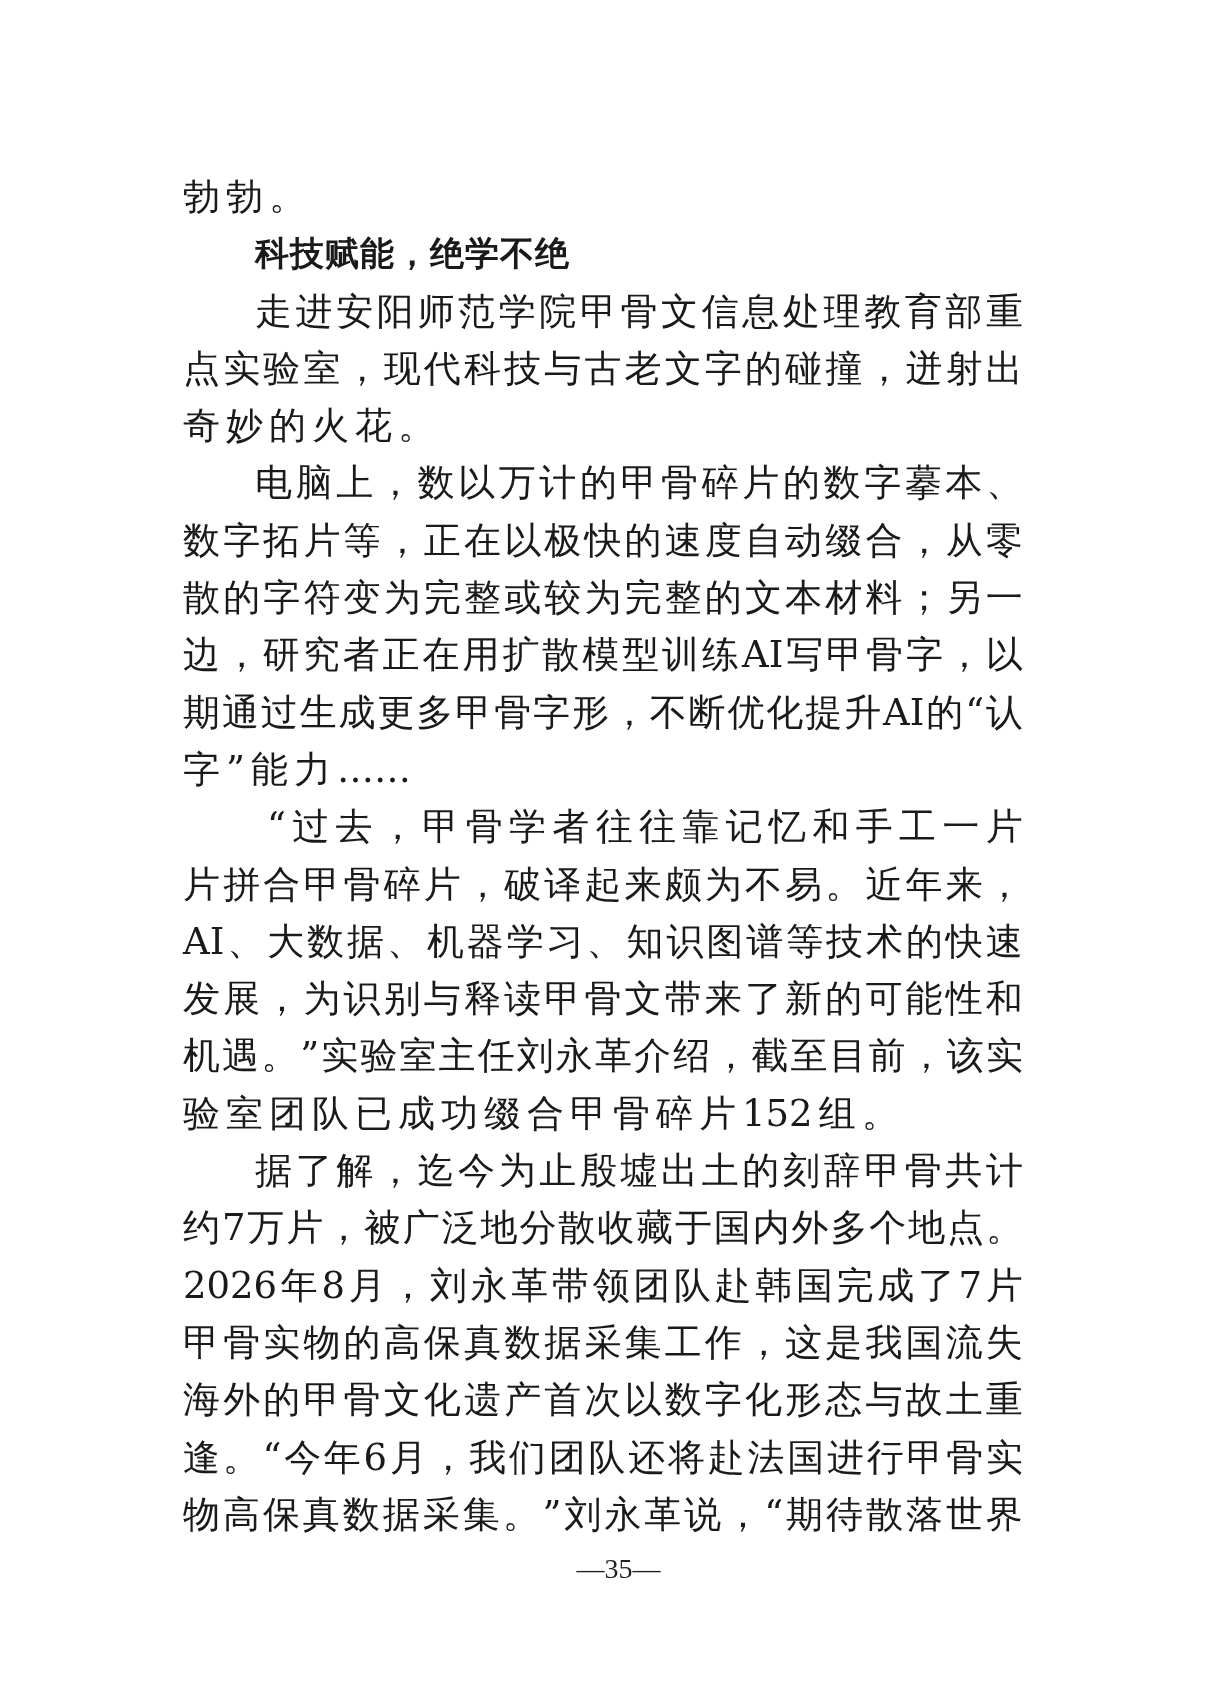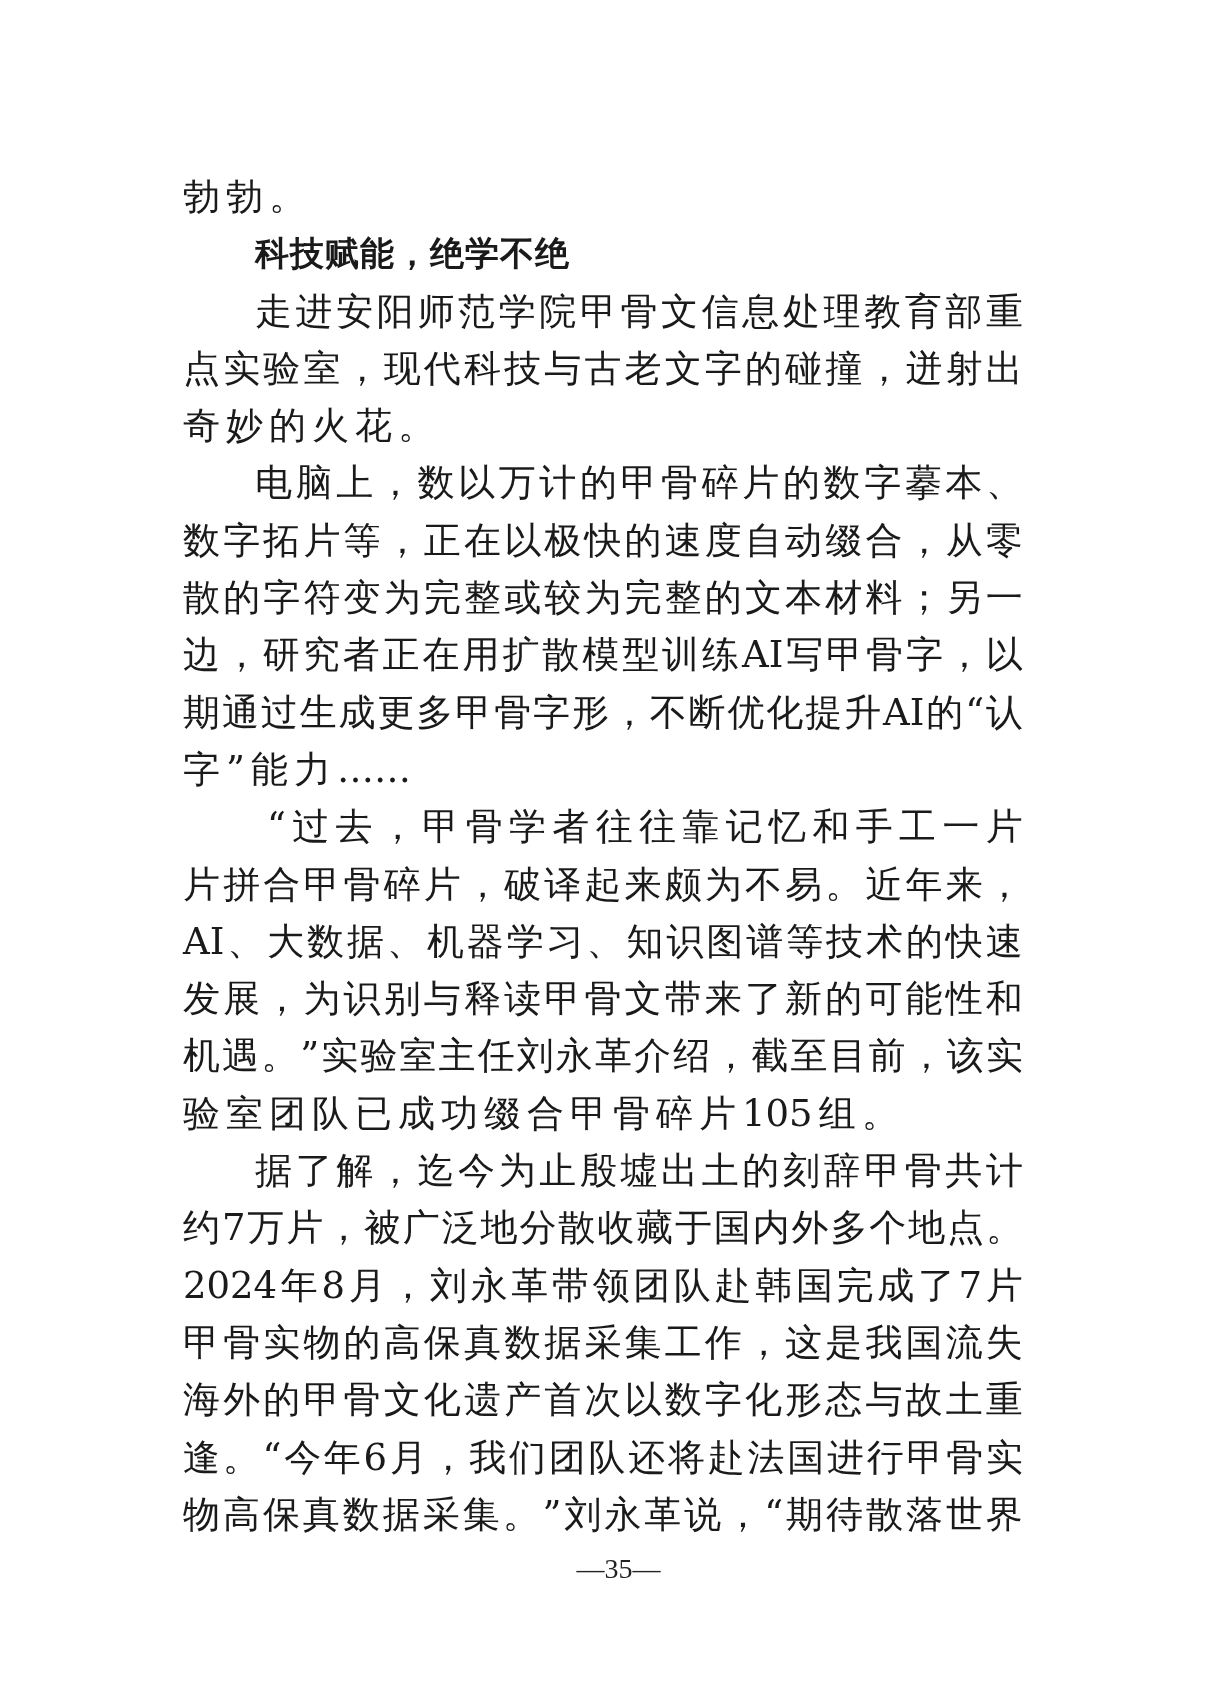--- a/index.html
+++ b/index.html
@@ -376,21 +376,21 @@
         <span class="ch">队</span>
         <span class="ch">已</span>
         <span class="ch">成</span>
         <span class="ch">功</span>
         <span class="ch">缀</span>
         <span class="ch">合</span>
         <span class="ch">甲</span>
         <span class="ch">骨</span>
         <span class="ch">碎</span>
         <span class="ch">片</span>
-        <span class="ch">105</span>
+        <span class="ch">152</span>
         <span class="ch">组</span>
         <span class="ch">。</span>
       </div>
     <div class="line indent">
         <span class="ch">据</span>
         <span class="ch">了</span>
         <span class="ch">解</span>
         <span class="ch">，</span>
         <span class="ch">迄</span>
         <span class="ch">今</span>
@@ -426,21 +426,21 @@
         <span class="ch">国</span>
         <span class="ch">内</span>
         <span class="ch">外</span>
         <span class="ch">多</span>
         <span class="ch">个</span>
         <span class="ch">地</span>
         <span class="ch">点</span>
         <span class="ch">。</span>
       </div>
     <div class="line">
-        <span class="ch">2024</span>
+        <span class="ch">2026</span>
         <span class="ch">年</span>
         <span class="ch">8</span>
         <span class="ch">月</span>
         <span class="ch">，</span>
         <span class="ch">刘</span>
         <span class="ch">永</span>
         <span class="ch">革</span>
         <span class="ch">带</span>
         <span class="ch">领</span>
         <span class="ch">团</span>

